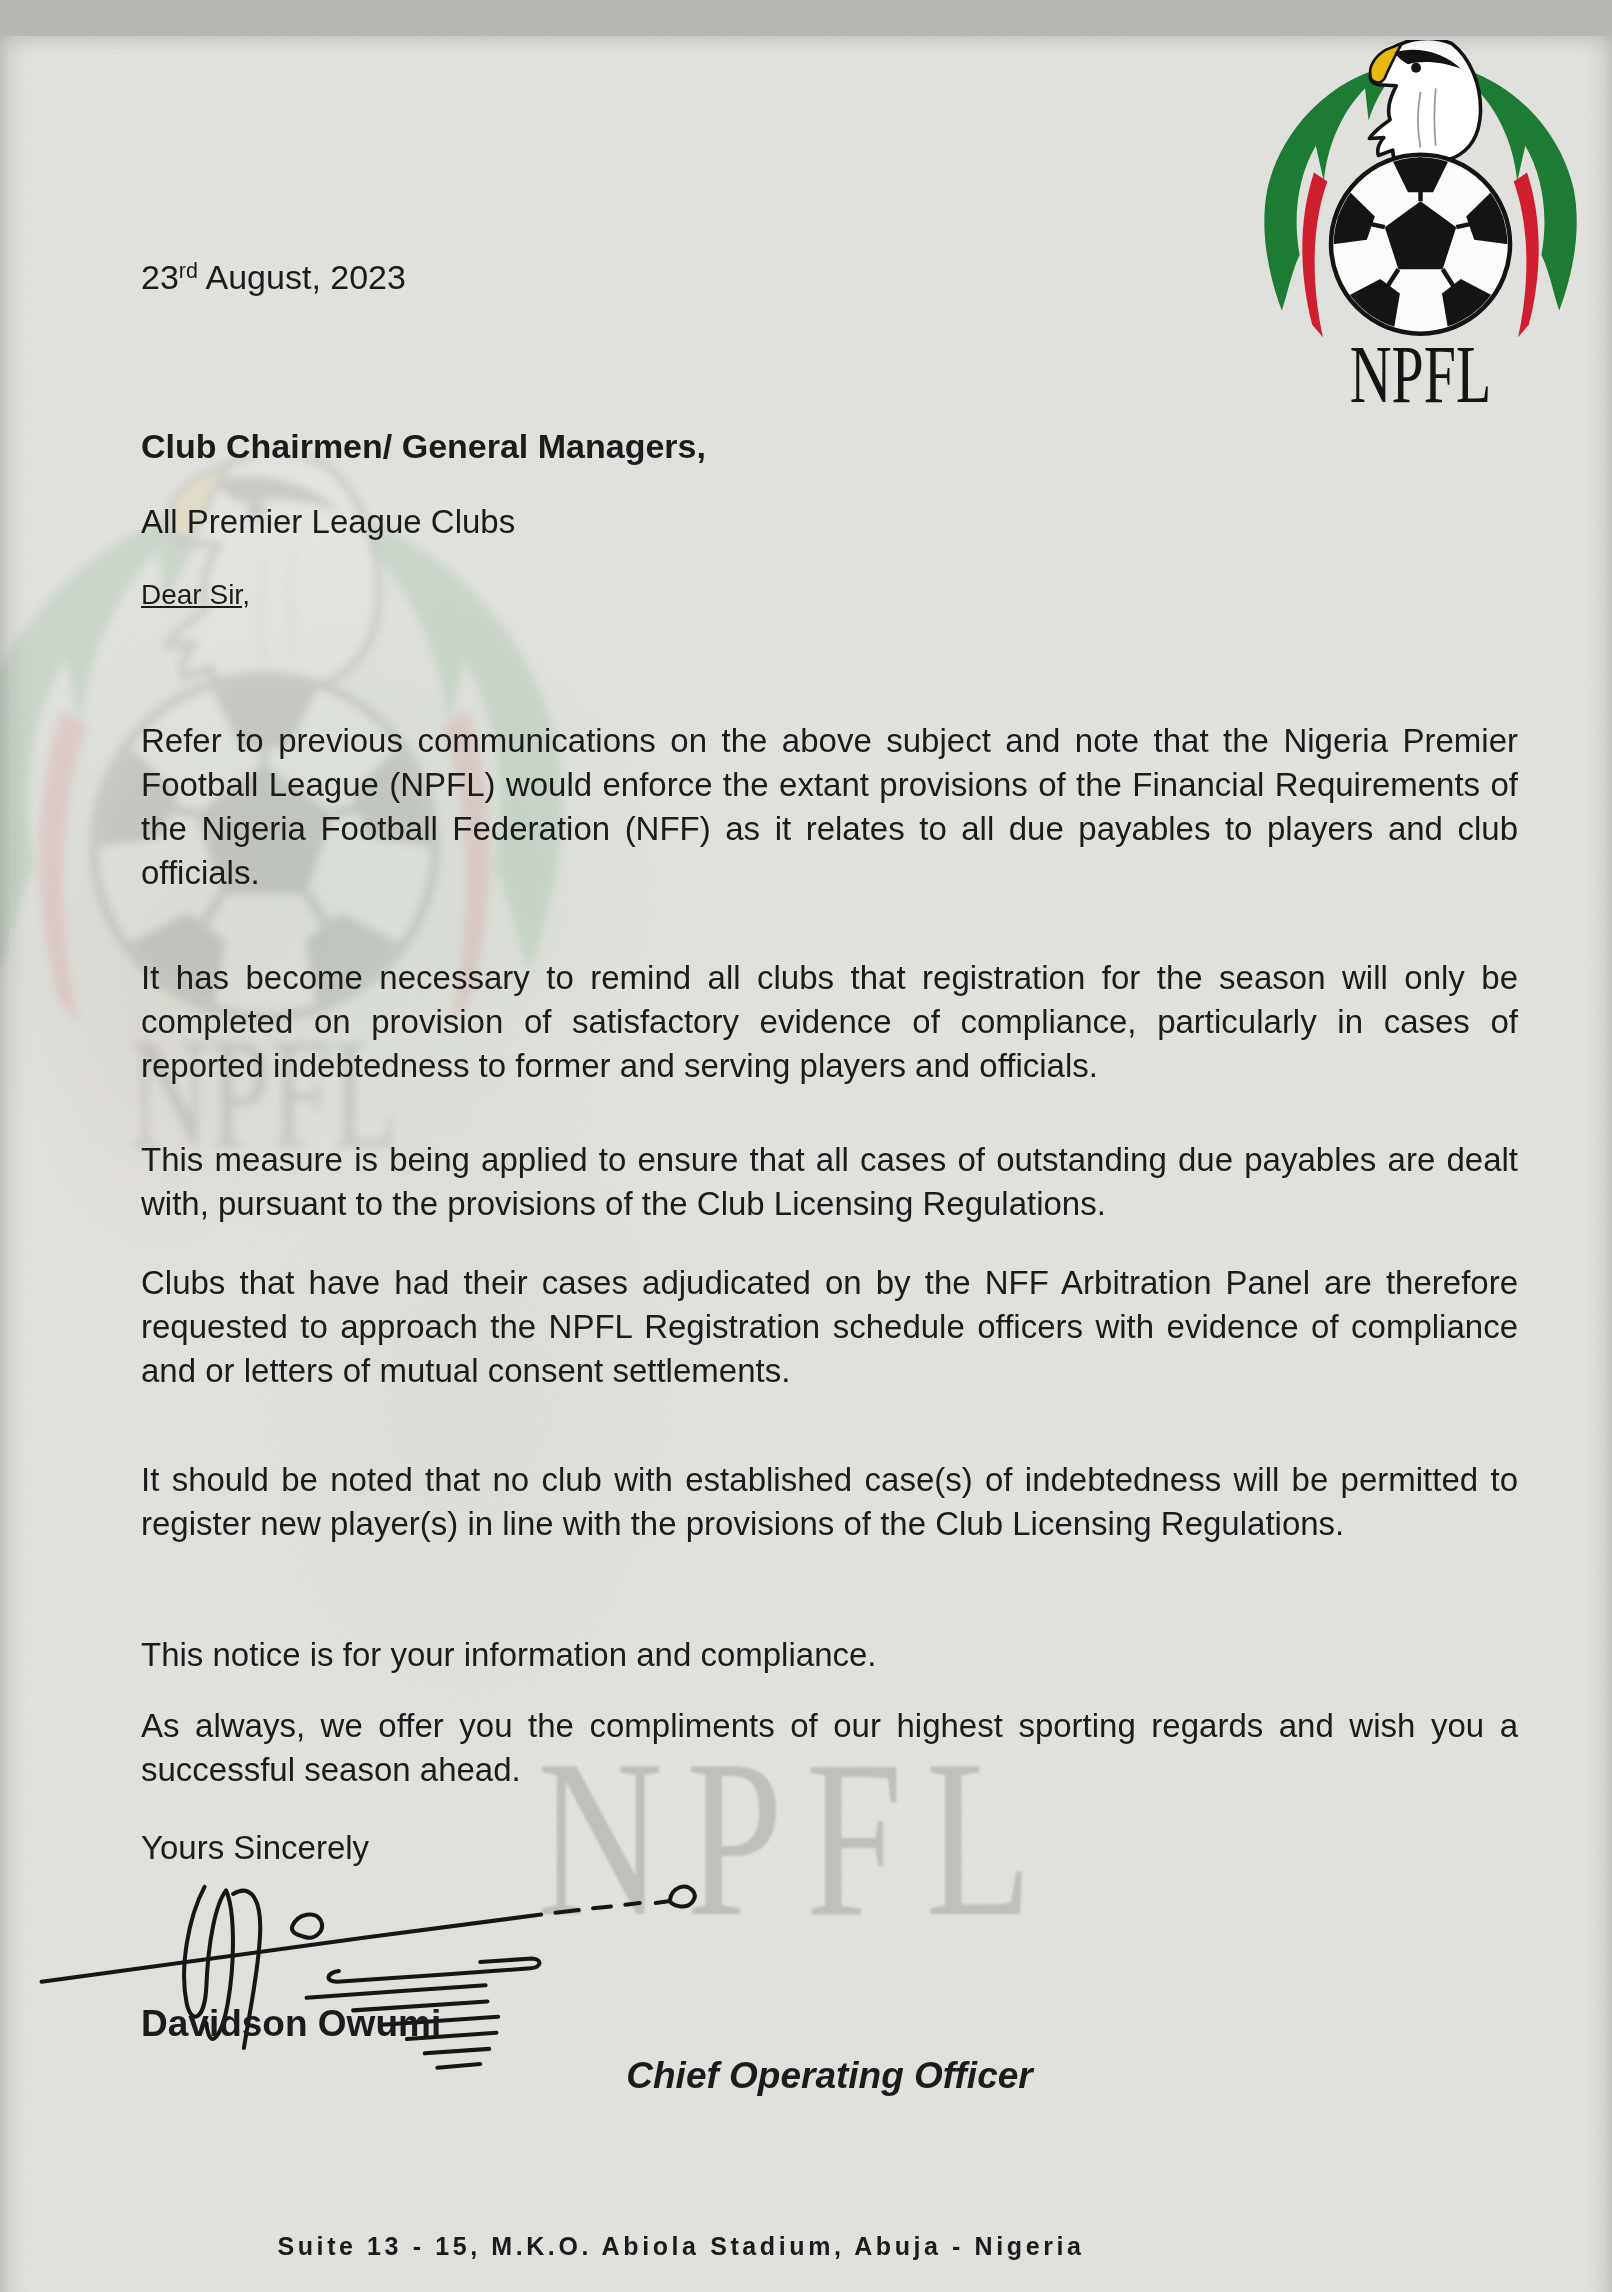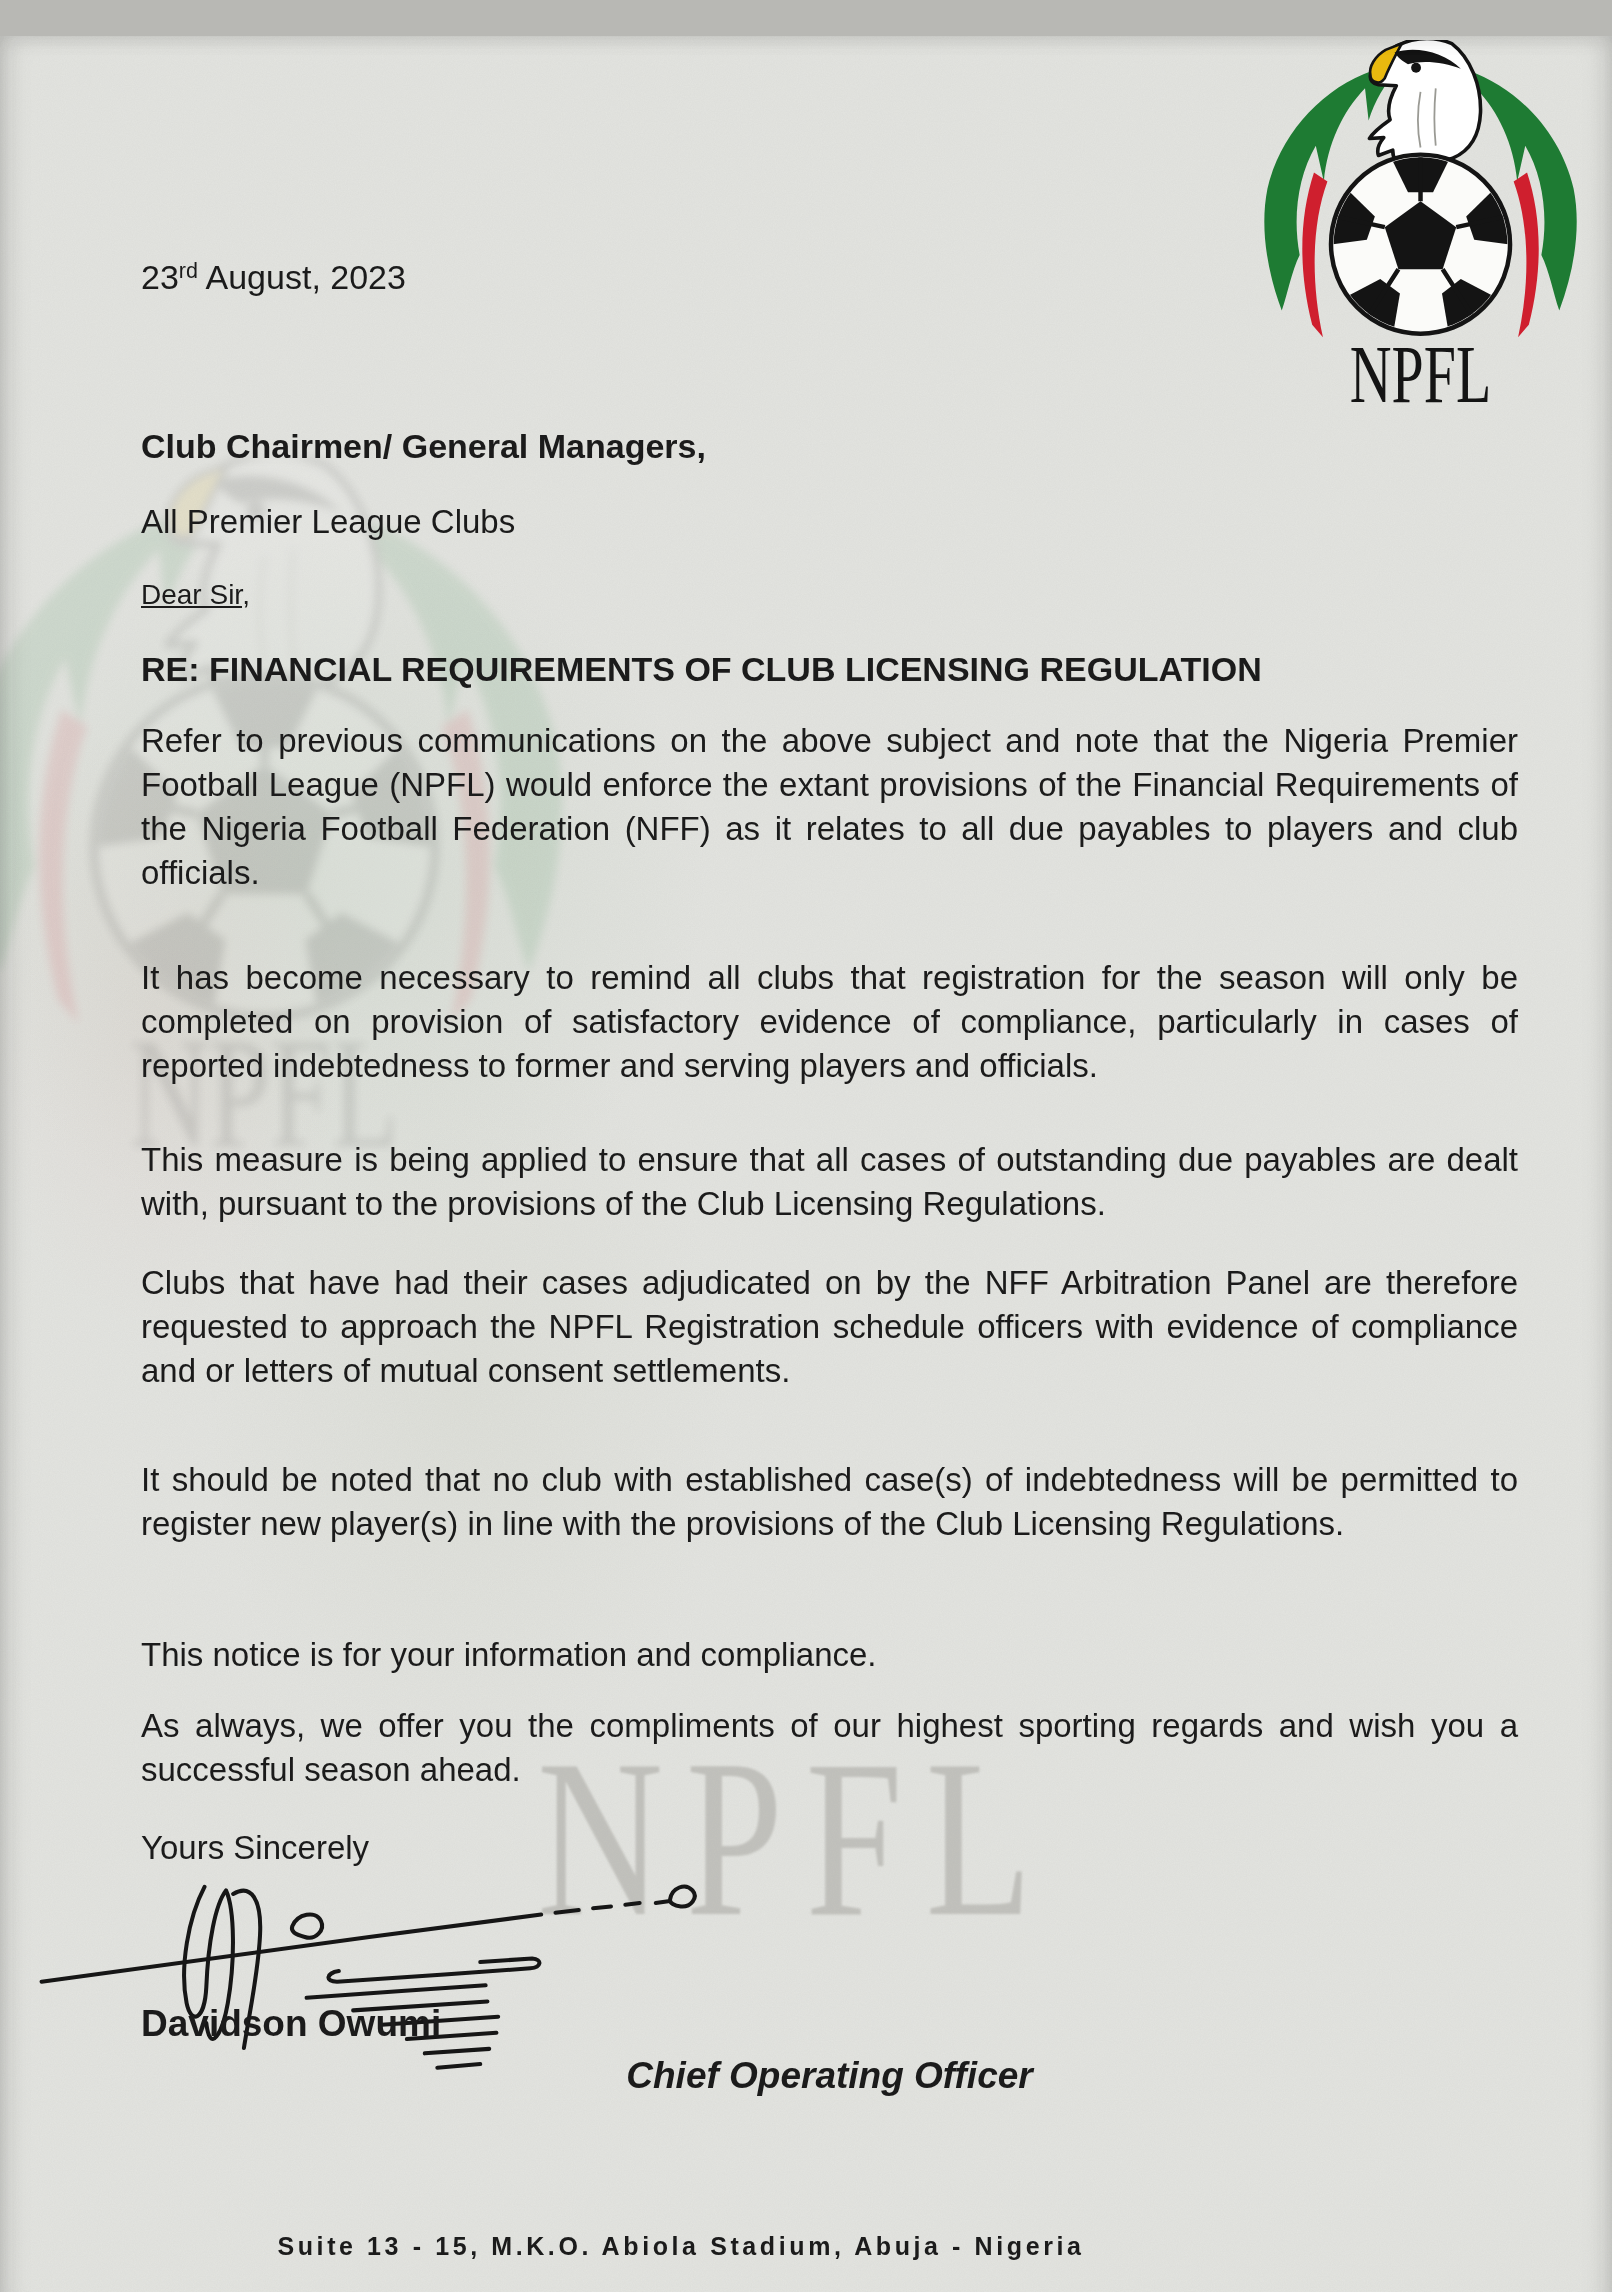--- a/index.html
+++ b/index.html
@@ -119,21 +119,20 @@
     <use href="#npfl-crest"></use>
   </svg>
 
   <div class="abs content date">
     <span>23</span><sup>rd</sup><span> August, 2023</span>
   </div>
 
   <div class="abs content recipient1">Club Chairmen/ General Managers,</div>
   <div class="abs content recipient2">All Premier League Clubs</div>
   <div class="abs content salutation">Dear Sir,</div>
-  <div class="abs content subject">RE: FINANCIAL REQUIREMENTS OF CLUB LICENSING REGULATION</div>
 
   <p class="abs content body-text p1" style="margin:0;">Refer to previous communications on the above subject and note that the Nigeria Premier Football League (NPFL) would enforce the extant provisions of the Financial Requirements of the Nigeria Football Federation (NFF) as it relates to all due payables to players and club officials.</p>
   <p class="abs content body-text p2" style="margin:0;">It has become necessary to remind all clubs that registration for the season will only be completed on provision of satisfactory evidence of compliance, particularly in cases of reported indebtedness to former and serving players and officials.</p>
   <p class="abs content body-text p3" style="margin:0;">This measure is being applied to ensure that all cases of outstanding due payables are dealt with, pursuant to the provisions of the Club Licensing Regulations.</p>
   <p class="abs content body-text p4" style="margin:0;">Clubs that have had their cases adjudicated on by the NFF Arbitration Panel are therefore requested to approach the NPFL Registration schedule officers with evidence of compliance and or letters of mutual consent settlements.</p>
   <p class="abs content body-text p5" style="margin:0;">It should be noted that no club with established case(s) of indebtedness will be permitted to register new player(s) in line with the provisions of the Club Licensing Regulations.</p>
   <p class="abs content body-text p6" style="margin:0;">This notice is for your information and compliance.</p>
   <p class="abs content body-text p7" style="margin:0;">As always, we offer you the compliments of our highest sporting regards and wish you a successful season ahead.</p>
 
   <div class="abs content closing">Yours Sincerely</div>

